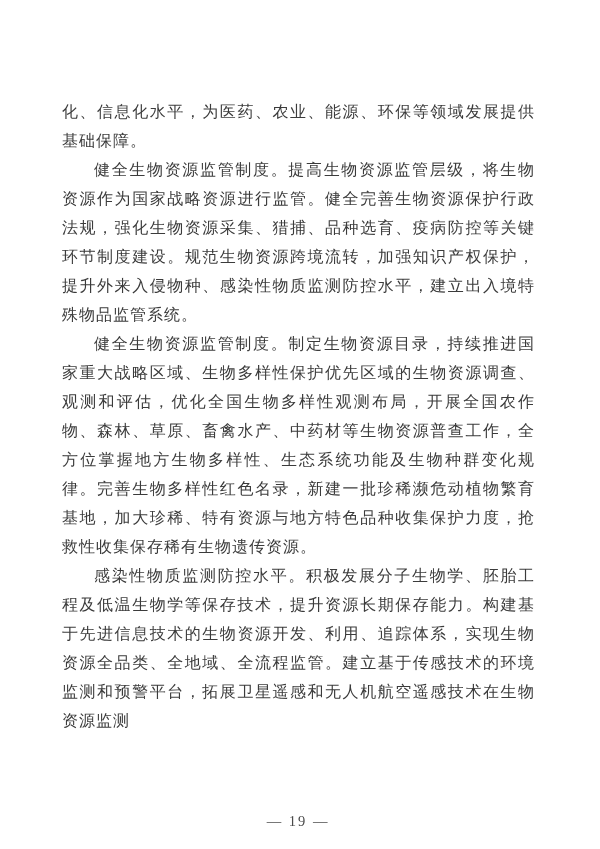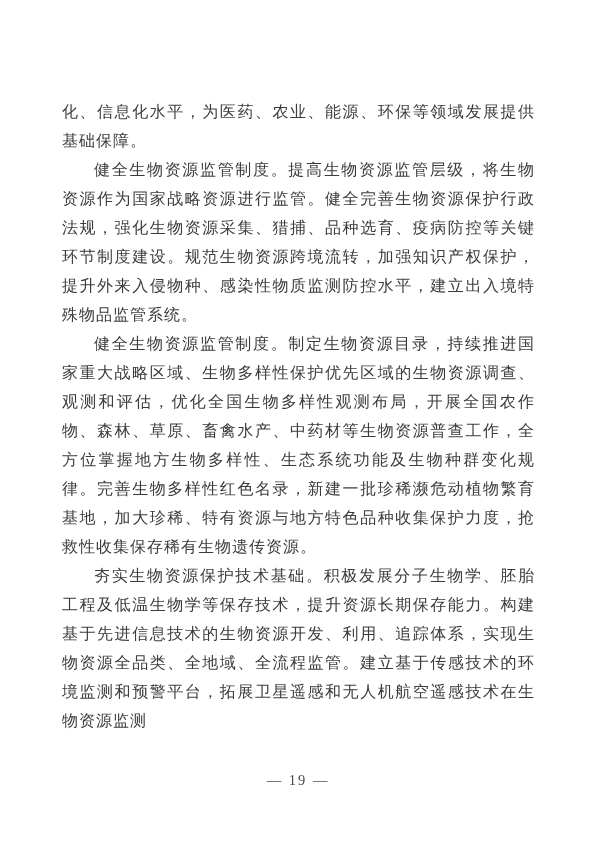--- a/index.html
+++ b/index.html
@@ -38,21 +38,21 @@
   .section-heading {
     font-weight: bold;
   }
   .para-lead {
     font-weight: normal;
   }
   .footer {
     position: absolute;
     left: 0;
     right: 0;
-    top: 772px;
+    top: 813px;
     text-align: center;
     color: #4a4a4a;
     font-size: 14.5px;
     letter-spacing: 2px;
     font-family: "Liberation Serif", "DejaVu Serif", serif;
   }
 </style>
 </head>
 <body>
 
@@ -60,19 +60,19 @@
 
   <div class="content">
 
     <p class="continuation"><span>化、信息化水平，为医药、农业、能源、环保等领域发展提供基础保障。</span></p>
 
 
     <p><span class="para-lead">健全生物资源监管制度。</span><span>提高生物资源监管层级，将生物资源作为国家战略资源进行监管。健全完善生物资源保护行政法规，强化生物资源采集、猎捕、品种选育、疫病防控等关键环节制度建设。规范生物资源跨境流转，加强知识产权保护，提升外来入侵物种、感染性物质监测防控水平，建立出入境特殊物品监管系统。</span></p>
 
     <p><span class="para-lead">健全生物资源监管制度。</span><span>制定生物资源目录，持续推进国家重大战略区域、生物多样性保护优先区域的生物资源调查、观测和评估，优化全国生物多样性观测布局，开展全国农作物、森林、草原、畜禽水产、中药材等生物资源普查工作，全方位掌握地方生物多样性、生态系统功能及生物种群变化规律。完善生物多样性红色名录，新建一批珍稀濒危动植物繁育基地，加大珍稀、特有资源与地方特色品种收集保护力度，抢救性收集保存稀有生物遗传资源。</span></p>
 
-    <p><span class="para-lead">夯实生物资源保护技术基础。</span><span>积极发展分子生物学、胚胎工程及低温生物学等保存技术，提升资源长期保存能力。构建基于先进信息技术的生物资源开发、利用、追踪体系，实现生物资源全品类、全地域、全流程监管。建立基于传感技术的环境监测和预警平台，拓展卫星遥感和无人机航空遥感技术在生物资源监测</span></p>
+    <p><span class="para-lead">感染性物质监测防控水平。</span><span>积极发展分子生物学、胚胎工程及低温生物学等保存技术，提升资源长期保存能力。构建基于先进信息技术的生物资源开发、利用、追踪体系，实现生物资源全品类、全地域、全流程监管。建立基于传感技术的环境监测和预警平台，拓展卫星遥感和无人机航空遥感技术在生物资源监测</span></p>
 
   </div>
 
   <div class="footer">— 19 —</div>
 
 </div>
 
 </body></html>

